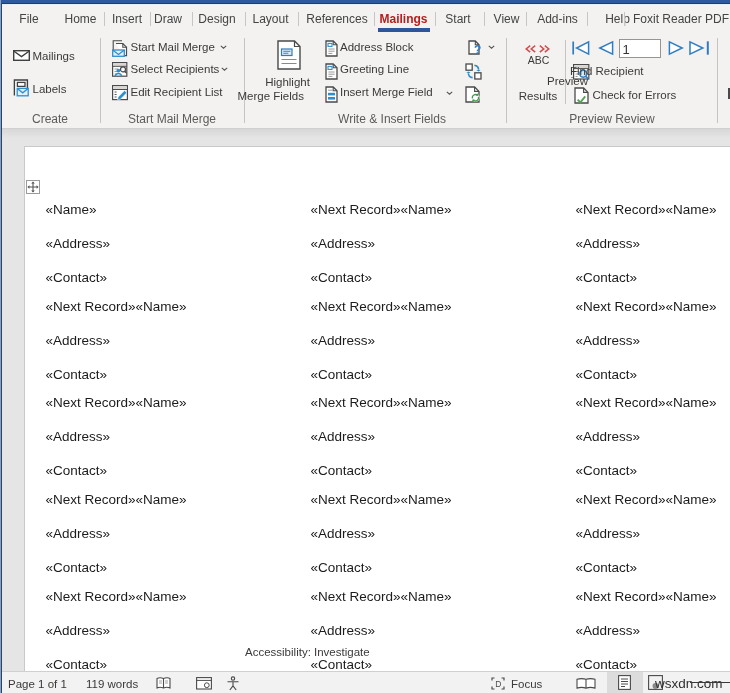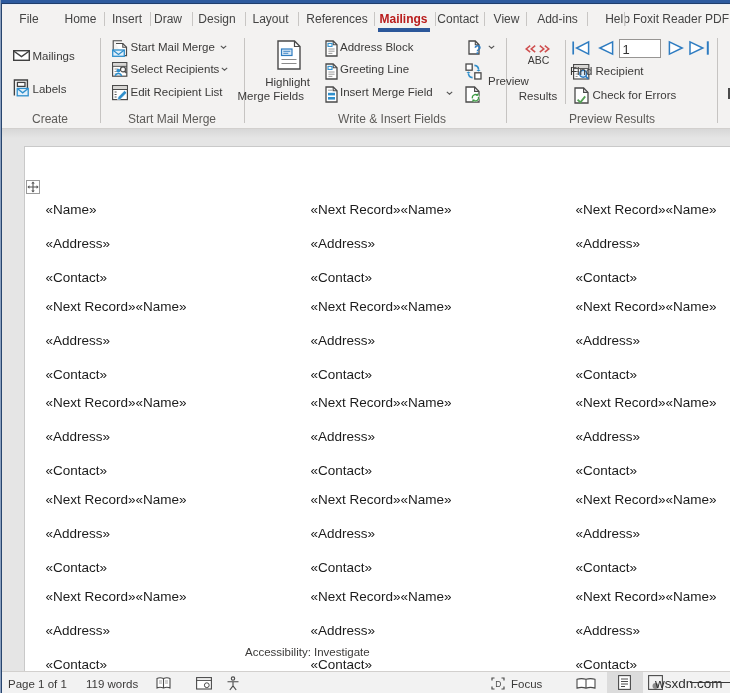--- a/index.html
+++ b/index.html
@@ -21,21 +21,21 @@
 <div class="a" style="left:0;top:0;width:1px;height:693px;background:#8ba0bf;"></div>
 <div class="a" style="left:1px;top:3px;width:1px;height:690px;background:#27456e;"></div>
 <div class="a tab" style="left:-51.0px;top:12px;width:160px;text-align:center;">File</div>
 <div class="a tab" style="left:0.5px;top:12px;width:160px;text-align:center;">Home</div>
 <div class="a tab" style="left:47.0px;top:12px;width:160px;text-align:center;">Insert</div>
 <div class="a tab" style="left:92.0px;top:12px;width:152px;text-align:center;">Draw</div>
 <div class="a tab" style="left:137.0px;top:12px;width:160px;text-align:center;">Design</div>
 <div class="a tab" style="left:190.5px;top:12px;width:160px;text-align:center;">Layout</div>
 <div class="a tab" style="left:257.0px;top:12px;width:160px;text-align:center;">References</div>
 <div class="a tab" style="left:323.5px;top:12px;width:160px;text-align:center;font-weight:bold;color:#b91c1c;">Mailings</div>
-<div class="a tab" style="left:378.0px;top:12px;width:160px;text-align:center;">Contact</div>
+<div class="a tab" style="left:378.0px;top:12px;width:160px;text-align:center;">Start</div>
 <div class="a tab" style="left:426.5px;top:12px;width:160px;text-align:center;">View</div>
 <div class="a tab" style="left:477.5px;top:12px;width:160px;text-align:center;">Add-ins</div>
 <div class="a tab" style="left:525.5px;top:12px;width:184px;text-align:center;">Help</div>
 <div class="a tab" style="left:601.0px;top:12px;width:160px;text-align:center;">Foxit Reader PDF</div>
 <div class="sep" style="left:103.5px;top:12px;height:14px;"></div>
 <div class="sep" style="left:150px;top:12px;height:14px;"></div>
 <div class="sep" style="left:191.5px;top:12px;height:14px;"></div>
 <div class="sep" style="left:244.5px;top:12px;height:14px;"></div>
 <div class="sep" style="left:298px;top:12px;height:14px;"></div>
 <div class="sep" style="left:373.5px;top:12px;height:14px;"></div>
@@ -46,21 +46,21 @@
 <div class="sep" style="left:624px;top:12px;height:14px;"></div>
 <div class="a" style="left:377.5px;top:28px;width:52px;height:3.5px;background:#2b579a;"></div>
 <div class="gsep" style="left:99.5px;top:38px;height:85px;"></div>
 <div class="gsep" style="left:243.5px;top:38px;height:85px;"></div>
 <div class="gsep" style="left:506px;top:38px;height:85px;"></div>
 <div class="gsep" style="left:717px;top:38px;height:85px;"></div>
 <div class="gsep" style="left:565px;top:40px;height:64px;"></div>
 <div class="rlab" style="left:-30px;top:112px;width:160px;">Create</div>
 <div class="rlab" style="left:92px;top:112px;width:160px;">Start Mail Merge</div>
 <div class="rlab" style="left:312px;top:112px;width:160px;">Write &amp; Insert Fields</div>
-<div class="rlab" style="left:532px;top:112px;width:160px;">Preview Results</div>
+<div class="rlab" style="left:532px;top:112px;width:160px;">Preview Review</div>
 <svg style="left:13px;top:50px;" width="17" height="11" viewBox="0 0 17 11">
 <rect x="0.7" y="0.7" width="15.6" height="9.6" fill="#fff" stroke="#404040" stroke-width="1.4"></rect>
 <path d="M1 1.3 L8.5 6.6 L16 1.3" fill="none" stroke="#404040" stroke-width="1.4"></path>
   </svg>
 <div class="a btxt" style="left:32.5px;top:50px;">Mailings</div>
 <svg style="left:13px;top:79px;" width="16" height="18" viewBox="0 0 16 18">
 <path d="M1.4 16.4 v-15.4 h13 v11.4" fill="#fff" stroke="#404040" stroke-width="1.4"></path>
 <rect x="4.4" y="3.4" width="7.6" height="4" fill="#fff" stroke="#404040" stroke-width="1.3"></rect>
 <rect x="4.2" y="9.4" width="11" height="7.4" fill="#e2f0fa" stroke="#2f8fcc" stroke-width="1.3"></rect>
 <path d="M4.6 9.8 L9.7 13.8 L14.8 9.8" fill="none" stroke="#2f8fcc" stroke-width="1.3"></path>
@@ -154,21 +154,21 @@
 <path d="M9.6 1 v4.4 h4.4" fill="none" stroke="#4a4a4a" stroke-width="1.1"></path>
 <circle cx="10.4" cy="11.6" r="4.2" fill="#fff" stroke="none"></circle>
 <path d="M7.4 12.4 a3.1 3.1 0 0 1 5.2 -2.9 M13.4 10.8 a3.1 3.1 0 0 1 -5.2 3.1" fill="none" stroke="#3f9c46" stroke-width="1.3"></path>
 <path d="M13.2 7 l0.4 2.8 -2.8 -0.4 z M7.6 16.2 l-0.4 -2.8 2.8 0.4 z" fill="#3f9c46"></path>
   </svg>
 <svg style="left:525px;top:44.8px;" width="25" height="8" viewBox="0 0 25 8">
 <path d="M5.2 0.7 L1.2 3.9 L5.2 7.1 M10.2 0.7 L6.2 3.9 L10.2 7.1" fill="none" stroke="#cf4f4f" stroke-width="1.5"></path>
 <path d="M14.8 0.7 L18.8 3.9 L14.8 7.1 M19.8 0.7 L23.8 3.9 L19.8 7.1" fill="none" stroke="#cf4f4f" stroke-width="1.5"></path>
   </svg>
 <div class="a" style="left:498.5px;top:54px;width:80px;text-align:center;font-size:10.5px;color:#3b3a39;">ABC</div>
-<div class="a btxt" style="left:488px;top:75px;width:100px;text-align:left;">Preview</div>
+<div class="a btxt" style="left:488px;top:75px;width:100px;text-align:right;">Preview</div>
 <div class="a btxt" style="left:488px;top:89.5px;width:100px;text-align:center;">Results</div>
 <svg style="left:572px;top:41px;" width="18" height="14" viewBox="0 0 18 14">
 <path d="M1.2 0.5 v13" stroke="#2e7cc1" stroke-width="1.7"></path>
 <path d="M16.6 0.9 L4.6 7 L16.6 13.1 z" fill="#fff" stroke="#2e7cc1" stroke-width="1.5"></path>
   </svg>
 <svg style="left:597.5px;top:41px;" width="16" height="14" viewBox="0 0 16 14">
 <path d="M14.6 0.9 L1.8 7 L14.6 13.1 z" fill="#fff" stroke="#2e7cc1" stroke-width="1.5"></path>
   </svg>
 <div class="a" style="left:618.5px;top:38.5px;width:42px;height:19.5px;background:#fff;border:1px solid #979593;"></div>
 <div class="a" style="left:622.5px;top:41.5px;font-size:13px;color:#333;">1</div>

